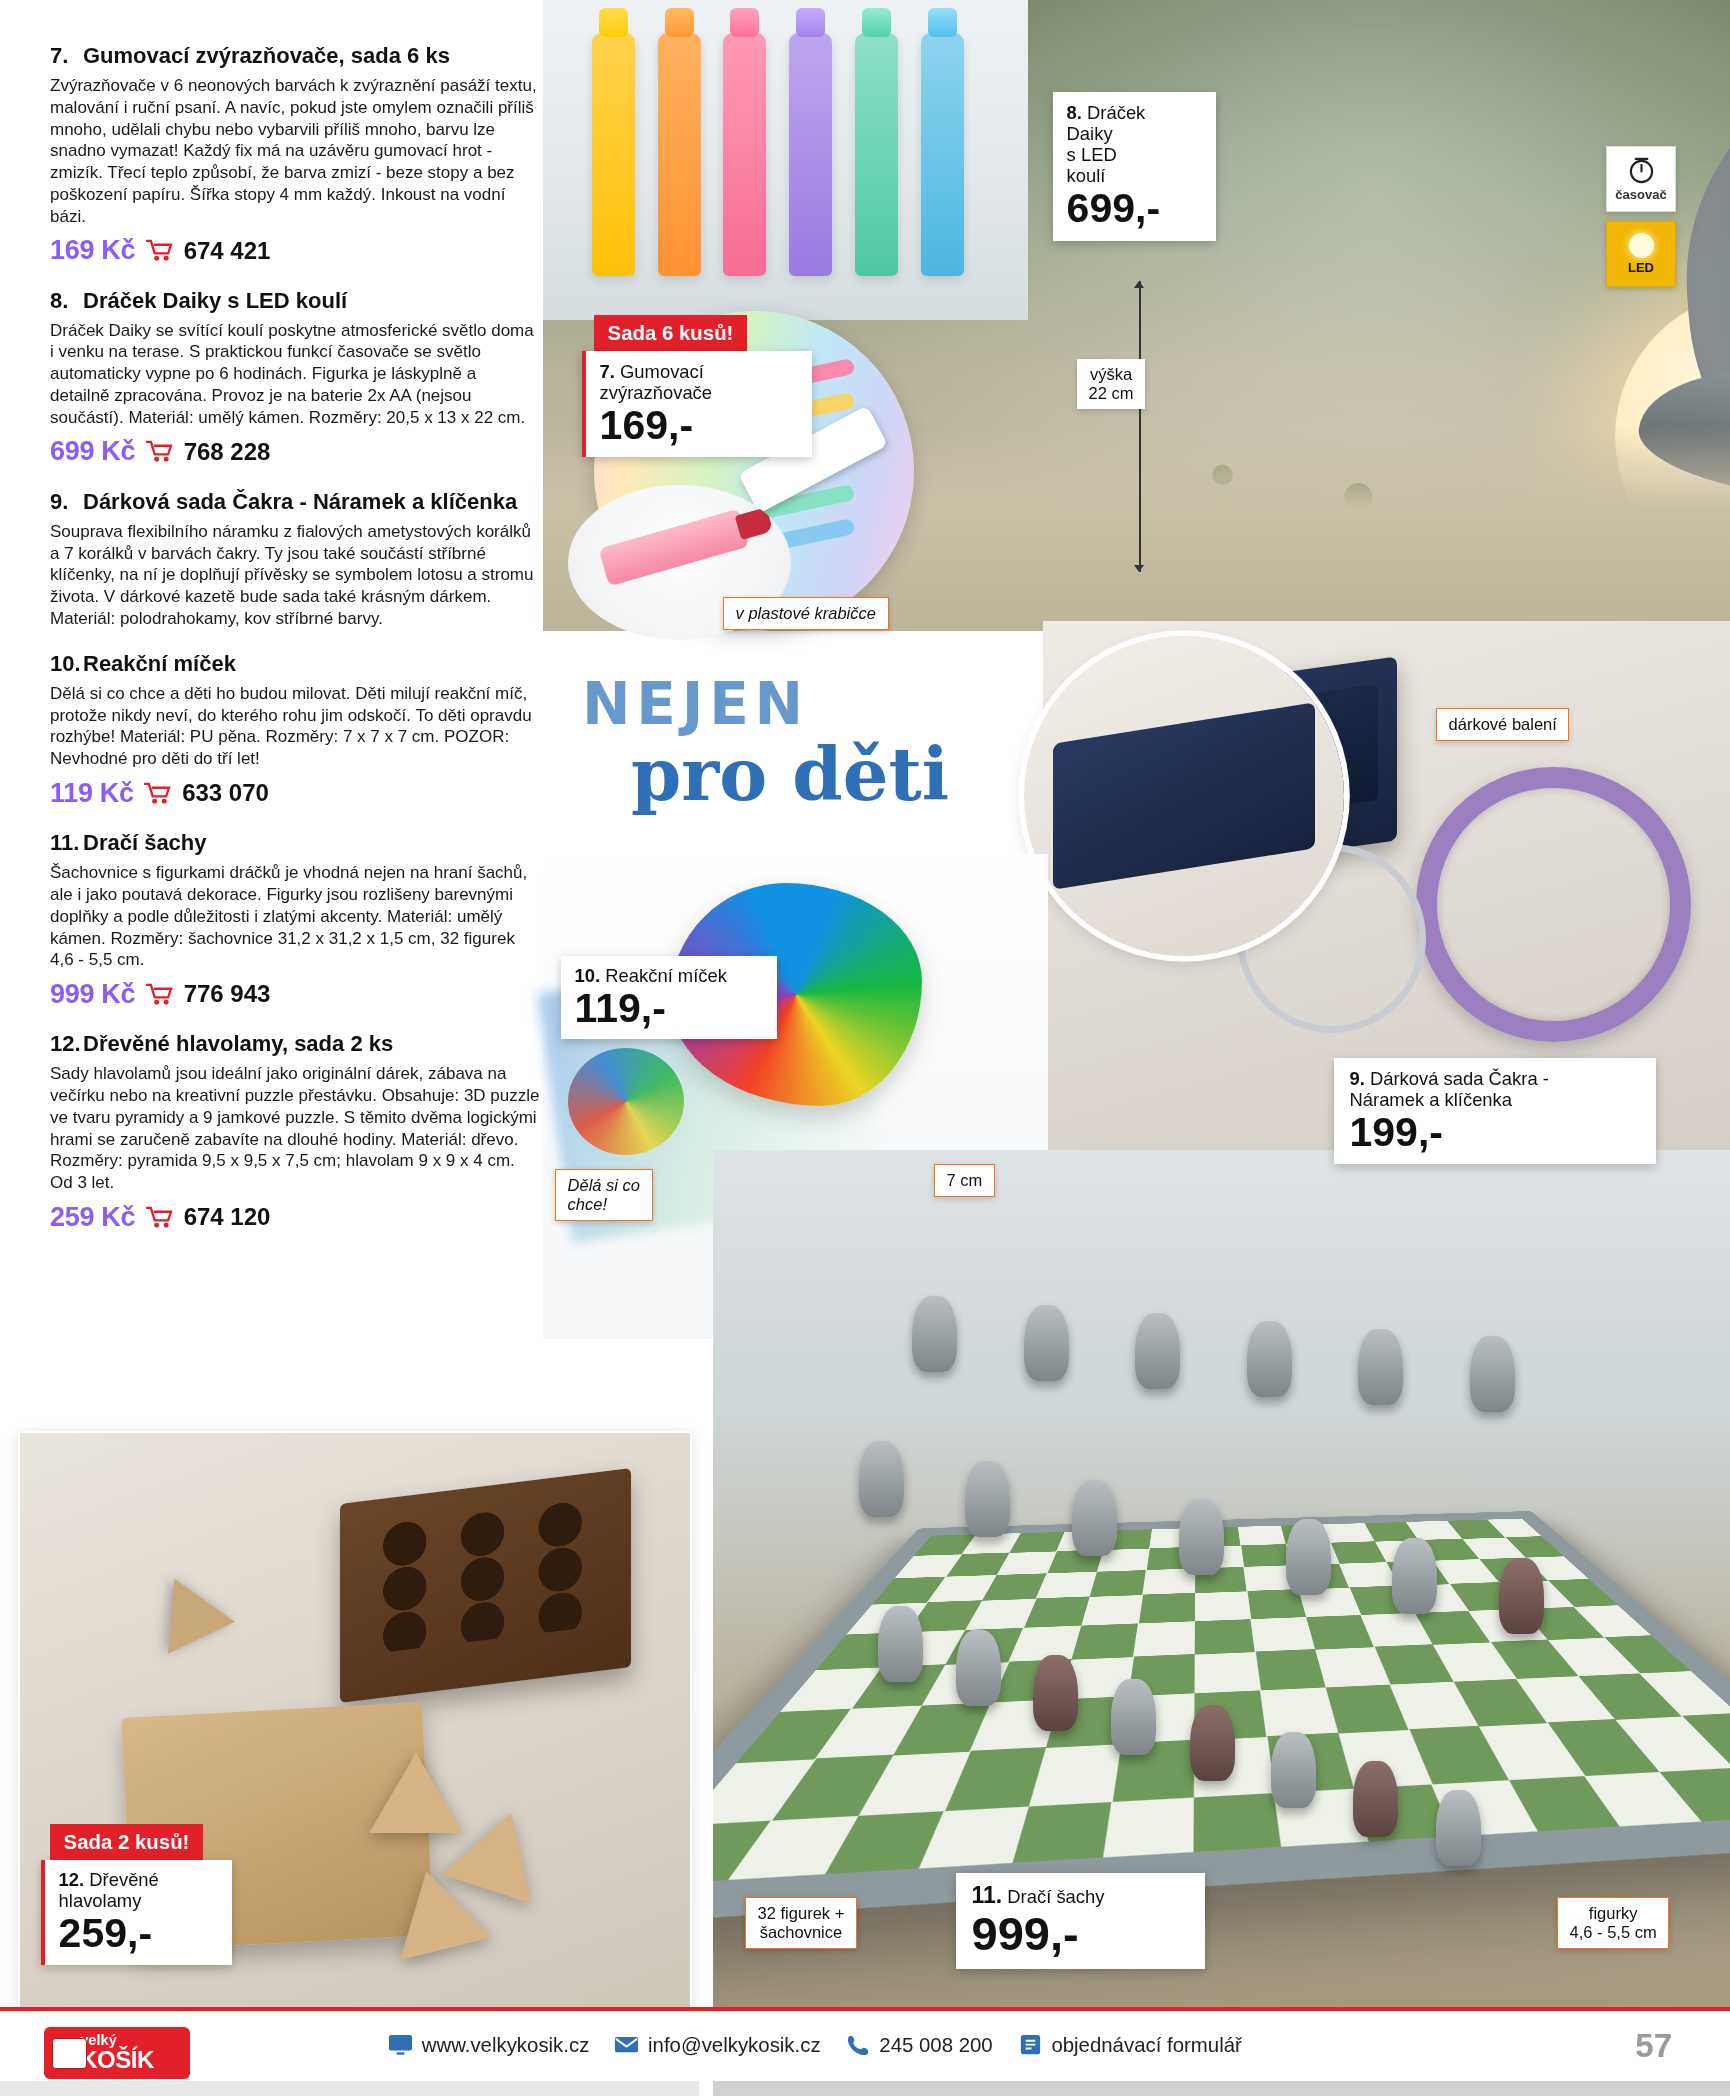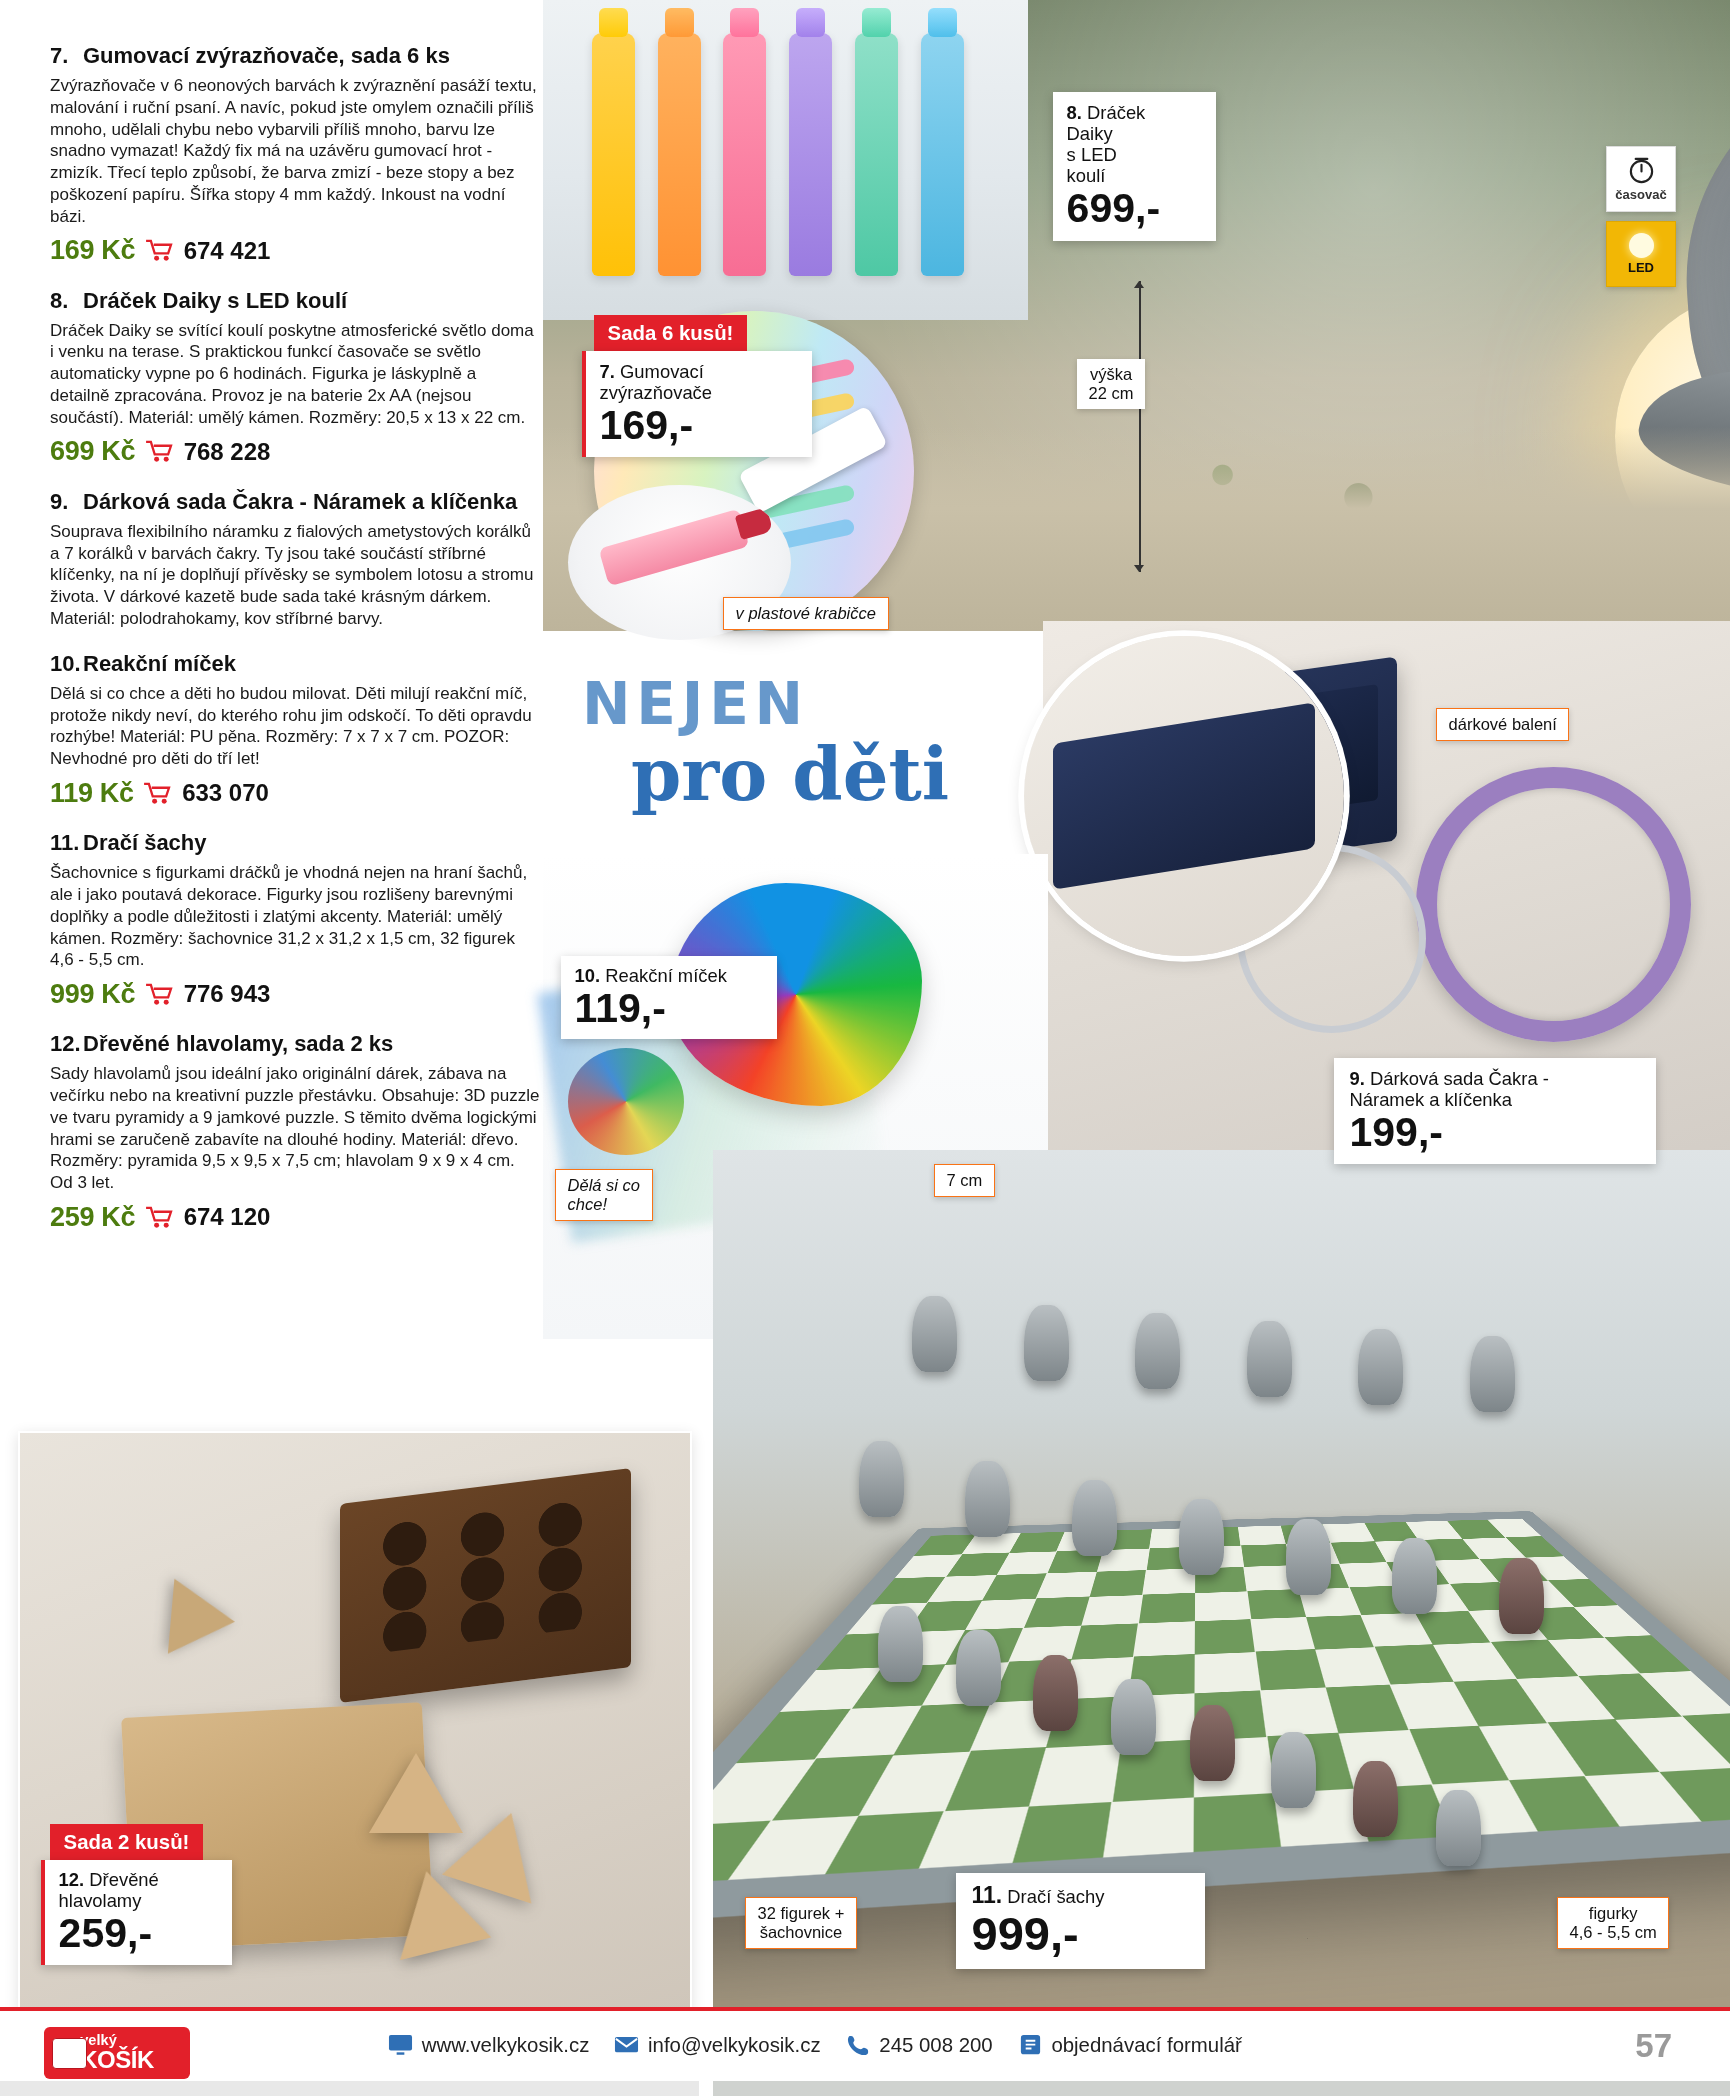--- a/index.html
+++ b/index.html
@@ -21,21 +21,21 @@
   .item-title{
     font-size:22px;font-weight:bold;color:#111;
     margin:0 0 5.8px 0;line-height:1.2;
   }
   .item-title .num{display:inline-block;min-width:33px;}
   .item-desc{
     font-size:17px;line-height:1.28;color:#1a1a1a;margin:0 0 7.8px 0;
     text-align:left;
   }
   .price-row{display:flex;align-items:center;gap:9.7px;margin-top:3.9px;}
-  .price{font-size:27px;font-weight:bold;color:#4d7c0f;letter-spacing:-0.3px;}
+  .price{font-size:27px;font-weight:bold;color:#8b5cf6;letter-spacing:-0.3px;}
   .cart-ico{width:29px;height:23px;position:relative;display:inline-block;}
   .cart-ico svg{display:block;}
   .code{font-size:24px;font-weight:bold;color:#111;}
 
   
   .photo{position:absolute;overflow:hidden;}
 
   
   .scene-dragon{
     left:543px;top:0;width:1187px;height:631px;

